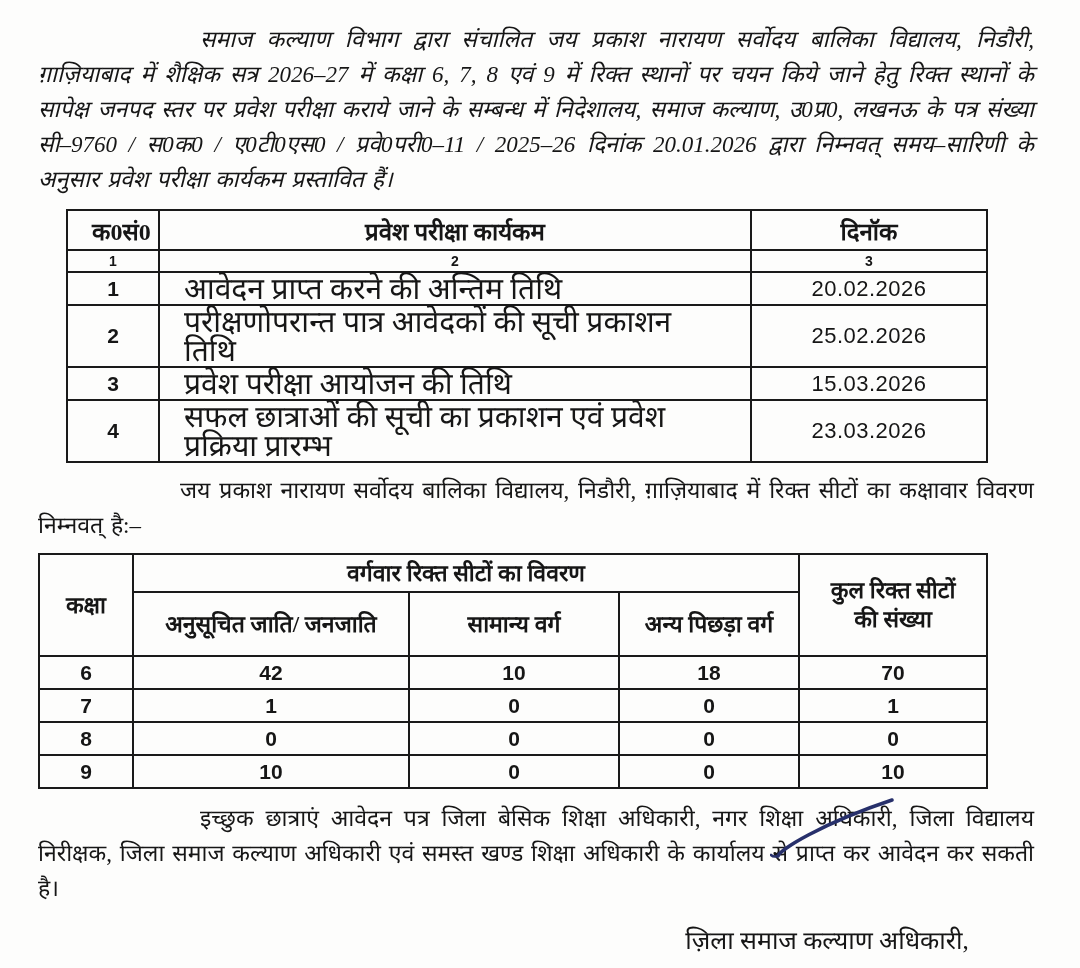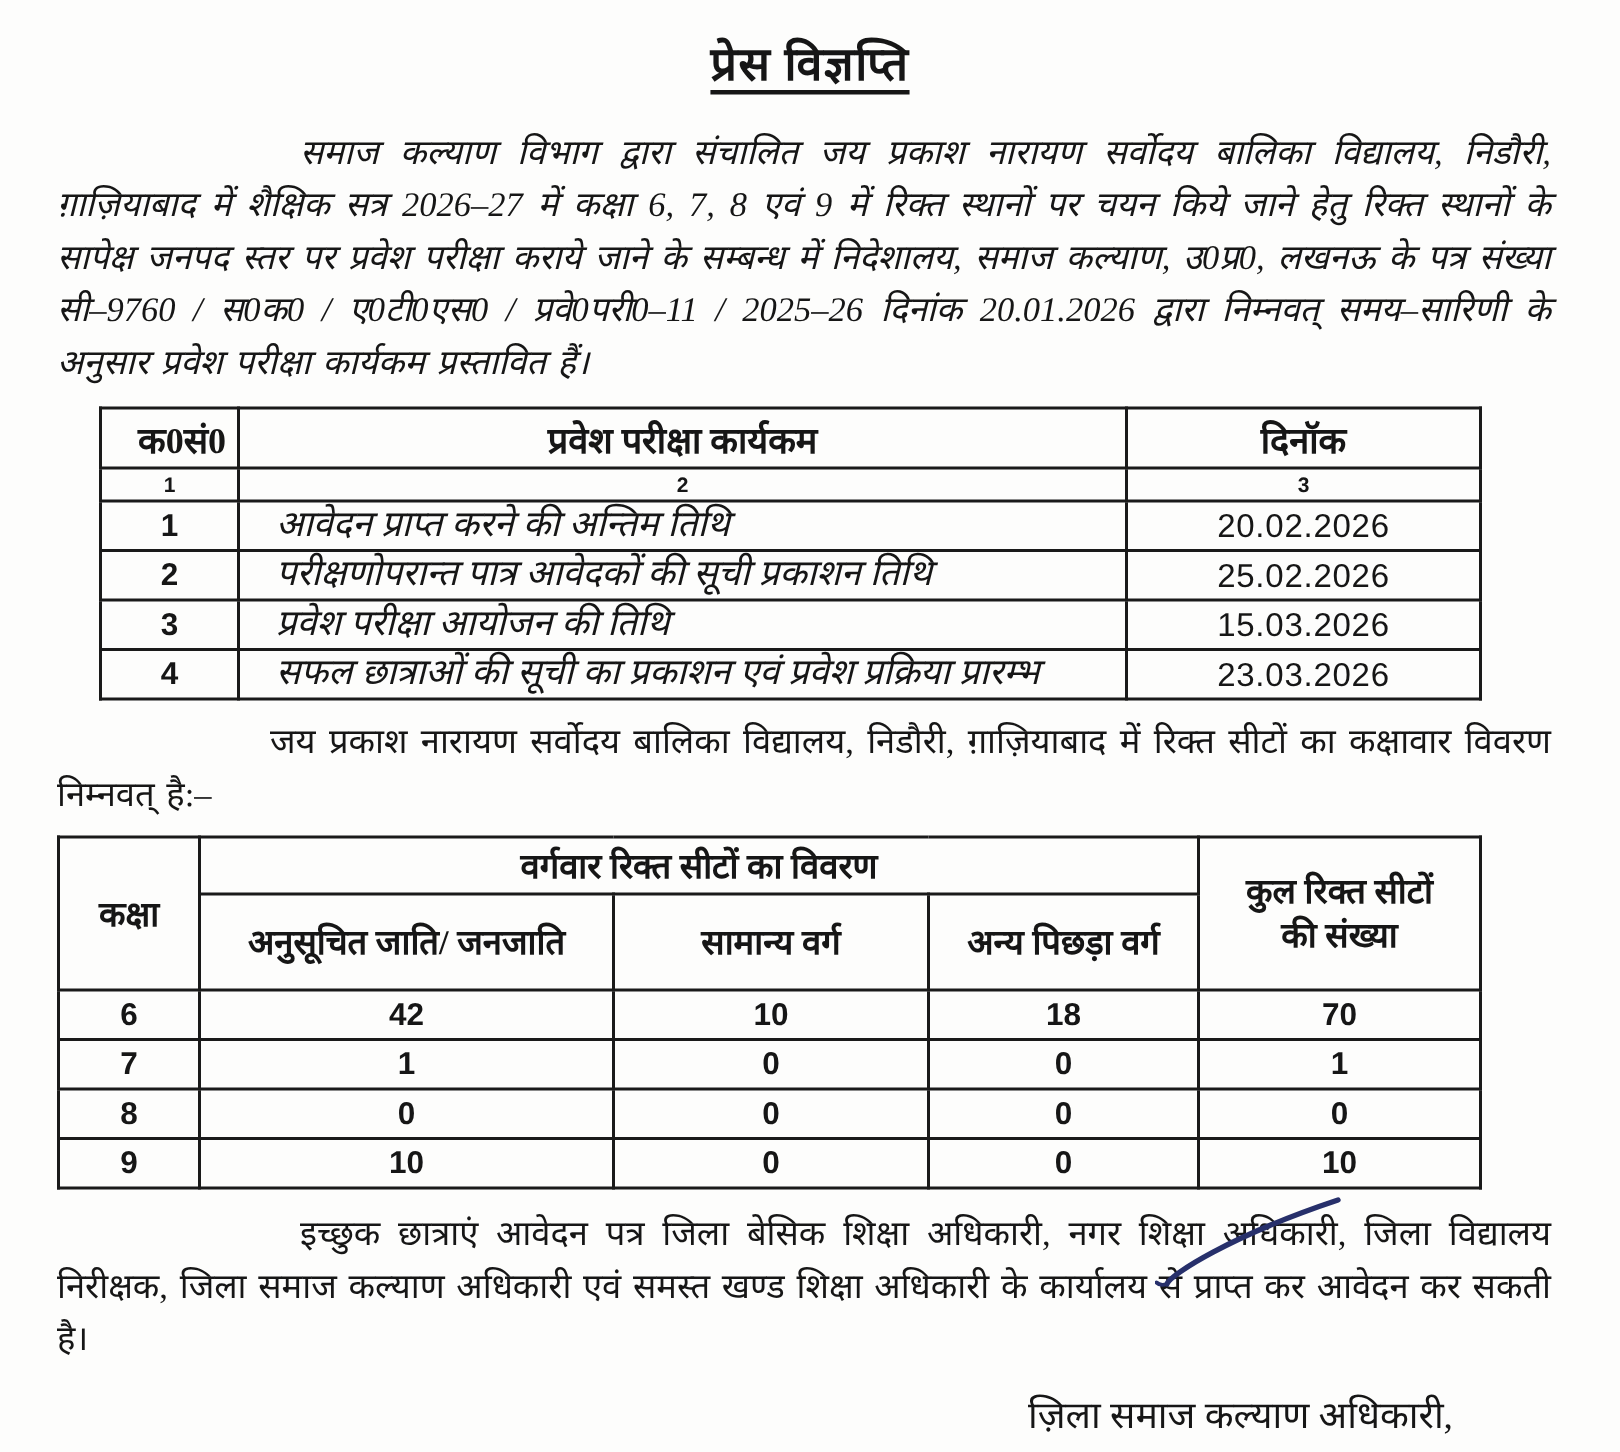--- a/index.html
+++ b/index.html
@@ -46,21 +46,21 @@
   .t1 .numrow td{
     height:20px;padding:0;text-align:center;
     font-family:"Liberation Sans","DejaVu Sans",sans-serif;
     font-size:14px;font-weight:bold;line-height:18px;
   }
   .t1 td.sno,.t2 td.num{
     text-align:center;
     font-family:"Liberation Sans","DejaVu Sans",sans-serif;
     font-size:21px;font-weight:bold;
   }
-  .t1 td.act{font-size:24px;line-height:29px;height:28px;text-align:left;font-style:italic;}
+  .t1 td.act{font-size:30px;line-height:29px;height:28px;text-align:left;}
   .t1 td.date{
     text-align:center;
     font-family:"Liberation Sans","DejaVu Sans",sans-serif;
     font-size:22px;font-weight:400;letter-spacing:.5px;
   }
 
   
   .t2{margin:10px 0 0 38px;width:948px;}
   .t2 .c-class{width:94px;}
   .t2 .c-scst{width:276px;}
@@ -84,21 +84,20 @@
     left:770px;top:786px;
     width:140px;height:78px;
     pointer-events:none;
   }
 </style>
 </head>
 <body>
 
 <div class="page">
 
-  <h1 class="title">प्रेस विज्ञप्ति</h1>
 
   <p class="para para1">समाज कल्याण विभाग द्वारा संचालित जय प्रकाश नारायण सर्वोदय बालिका विद्यालय, निडौरी, ग़ाज़ियाबाद में शैक्षिक सत्र 2026–27 में कक्षा 6, 7, 8 एवं 9 में रिक्त स्थानों पर चयन किये जाने हेतु रिक्त स्थानों के सापेक्ष जनपद स्तर पर प्रवेश परीक्षा कराये जाने के सम्बन्ध में निदेशालय, समाज कल्याण, उ0प्र0, लखनऊ के पत्र संख्या सी–9760 / स0क0 / ए0टी0एस0 / प्रवे0परी0–11 / 2025–26 दिनांक 20.01.2026 द्वारा निम्नवत् समय–सारिणी के अनुसार प्रवेश परीक्षा कार्यकम प्रस्तावित हैं।</p>
 
   <table class="t1">
     <colgroup>
         <col class="c-sno">
         <col class="c-act">
         <col class="c-date">
       </colgroup>
     <tbody>

